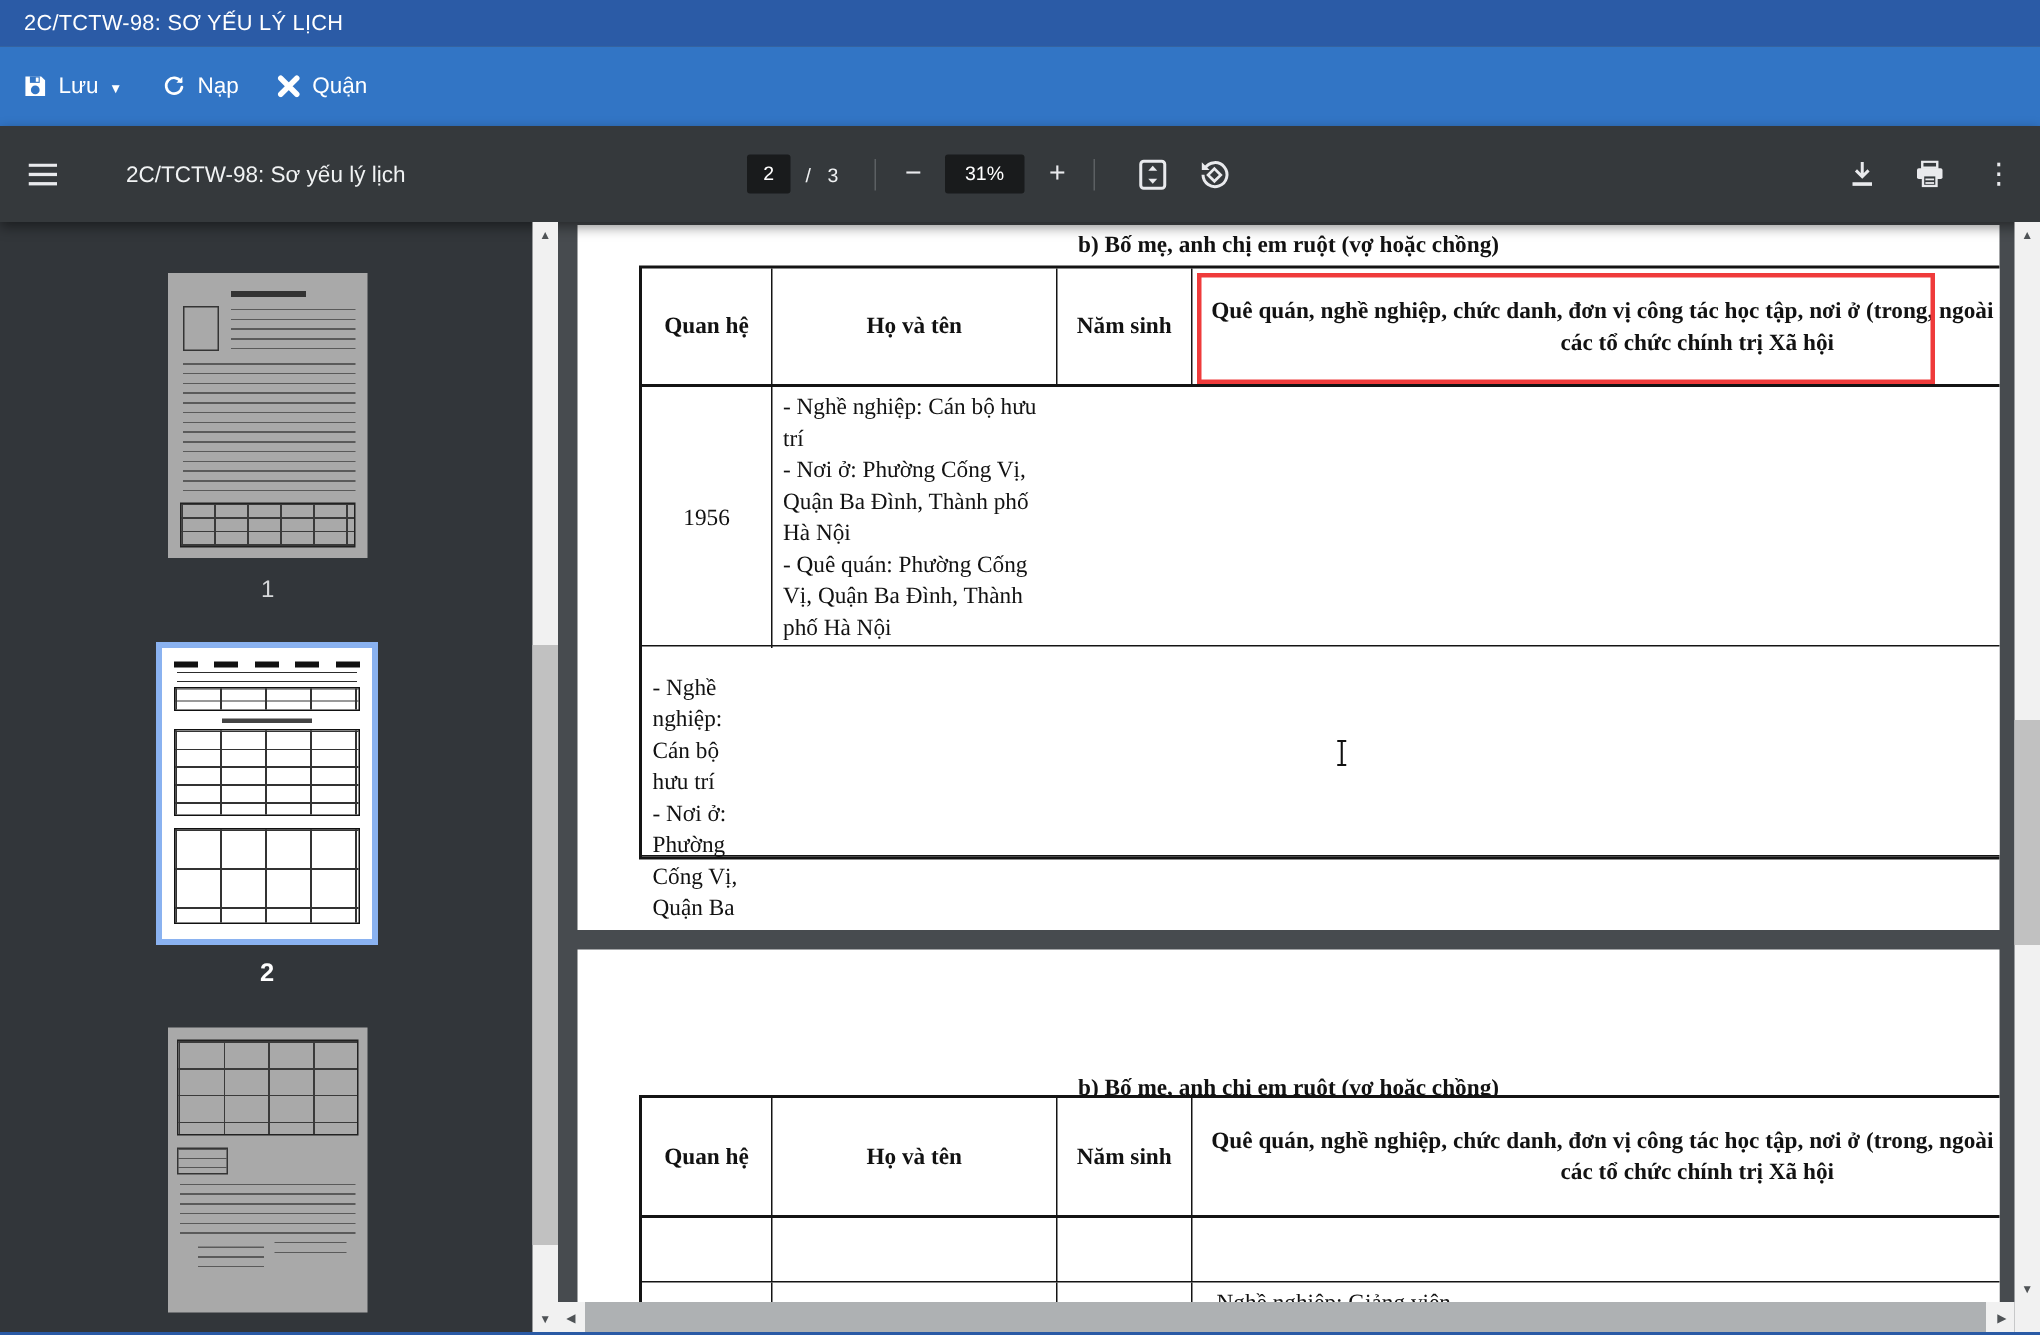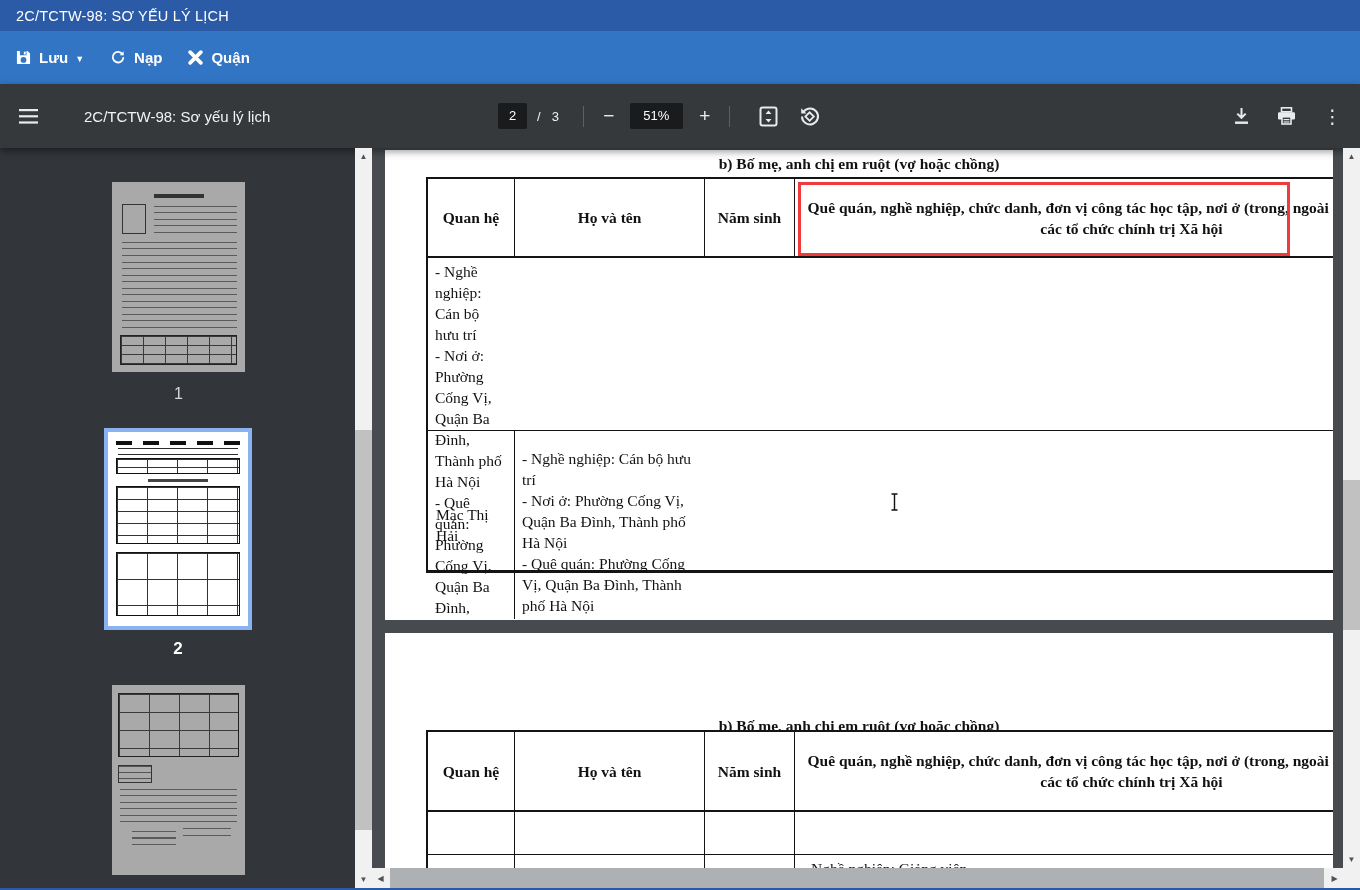--- a/index.html
+++ b/index.html
@@ -7,21 +7,21 @@
   body { position:relative; font-family:"Liberation Sans","DejaVu Sans",sans-serif; background:#474b4f; }
 
   
   .titlebar { position:absolute; top:0; left:0; right:0; height:31px; background:#2b5ba6;
               display:flex; align-items:center; padding-left:16px; }
   .titlebar .t { color:#fff; font-size:14.5px; font-weight:500; letter-spacing:.2px; }
 
   
   .actionbar { position:absolute; top:31px; left:0; right:0; height:53px; background:#3275c5;
                display:flex; align-items:center; padding-left:14px; }
-  .ab-btn { display:flex; align-items:center; gap:8px; color:#fff; font-size:15px; font-weight:700;
+  .ab-btn { display:flex; align-items:center; gap:8px; color:#fff; font-size:15px; font-weight:400;
             margin-right:22px; cursor:pointer; padding:6px 2px; }
   .ab-caret { font-size:9px; margin-left:-1px; transform:translateY(1px); }
 
   
   .toolbar { position:absolute; top:84px; left:0; right:0; height:64px; background:#35393c;
              color:#e9eaed; z-index:6; box-shadow:0 3px 8px rgba(0,0,0,.45); }
   .tb-left { position:absolute; left:0; top:0; height:64px; display:flex; align-items:center; }
   .hamburger { width:56px; height:64px; display:flex; align-items:center; justify-content:center; cursor:pointer; }
   .doc-title { font-size:15px; font-weight:500; color:#f1f3f4; margin-left:28px; }
   .tb-center { position:absolute; left:498px; top:0; height:64px; display:flex; align-items:center; }
@@ -164,21 +164,21 @@
       </svg>
     </div>
     <span class="doc-title">2C/TCTW-98: Sơ yếu lý lịch</span>
   </div>
   <div class="tb-center">
     <div class="page-box">2</div>
     <span class="slash">/</span>
     <span class="total">3</span>
     <div class="vsep"></div>
     <div class="tb-btn minus">−</div>
-    <div class="zoom-box">51%</div>
+    <div class="zoom-box">31%</div>
     <div class="tb-btn plus">+</div>
     <div class="vsep" style="margin-left:12px"></div>
     <div class="tb-btn fit">
       <svg width="19" height="21" viewBox="0 0 19 21">
         <rect x="1.5" y="1.5" width="16" height="18" rx="2" fill="none" stroke="#e9eaed" stroke-width="2"></rect>
         <path d="M9.5 4.5 l3 3.4 h-6 z" fill="#e9eaed"></path>
         <path d="M9.5 16.5 l3 -3.4 h-6 z" fill="#e9eaed"></path>
       </svg>
     </div>
     <div class="tb-btn rotate">
@@ -244,26 +244,26 @@
 <div class="page page2 p2">
   <div class="sec-heading">b) Bố mẹ, anh chị em ruột (vợ hoặc chồng)</div>
   <div class="doc-table" style="position:absolute;">
     <div class="tr thead" style="height:79px;">
       <div class="td th">Quan hệ</div>
       <div class="td th">Họ và tên</div>
       <div class="td th">Năm sinh</div>
       <div class="td th">Quê quán, nghề nghiệp, chức danh, đơn vị công tác học tập, nơi ở (trong, ngoài nước): Thành viên các tổ chức chính trị Xã hội</div>
     </div>
     <div class="tr" style="height:173px;">
+      <div class="td c-cen">1956</div>
       <div class="td c-det">- Nghề nghiệp: Cán bộ hưu trí
 - Nơi ở: Phường Cống Vị, Quận Ba Đình, Thành phố Hà Nội
 - Quê quán: Phường Cống Vị, Quận Ba Đình, Thành phố Hà Nội</div>
     </div>
     <div class="tr" style="height:140px;">
-      <div class="td c-mid">Mạc Thị Hải</div>
       <div class="td c-det pad">- Nghề nghiệp: Cán bộ hưu trí
 - Nơi ở: Phường Cống Vị, Quận Ba Đình, Thành phố Hà Nội
 - Quê quán: Phường Cống Vị, Quận Ba Đình, Thành phố Hà Nội</div>
     </div>
     <div class="red-box"></div>
   </div>
   <div class="text-cursor">
     <svg width="9" height="18" viewBox="0 0 9 18">
       <path d="M1.5 1 h6 M4.5 1 v16 M1.5 17 h6" stroke="#111" stroke-width="1.4" fill="none"></path>
     </svg>

